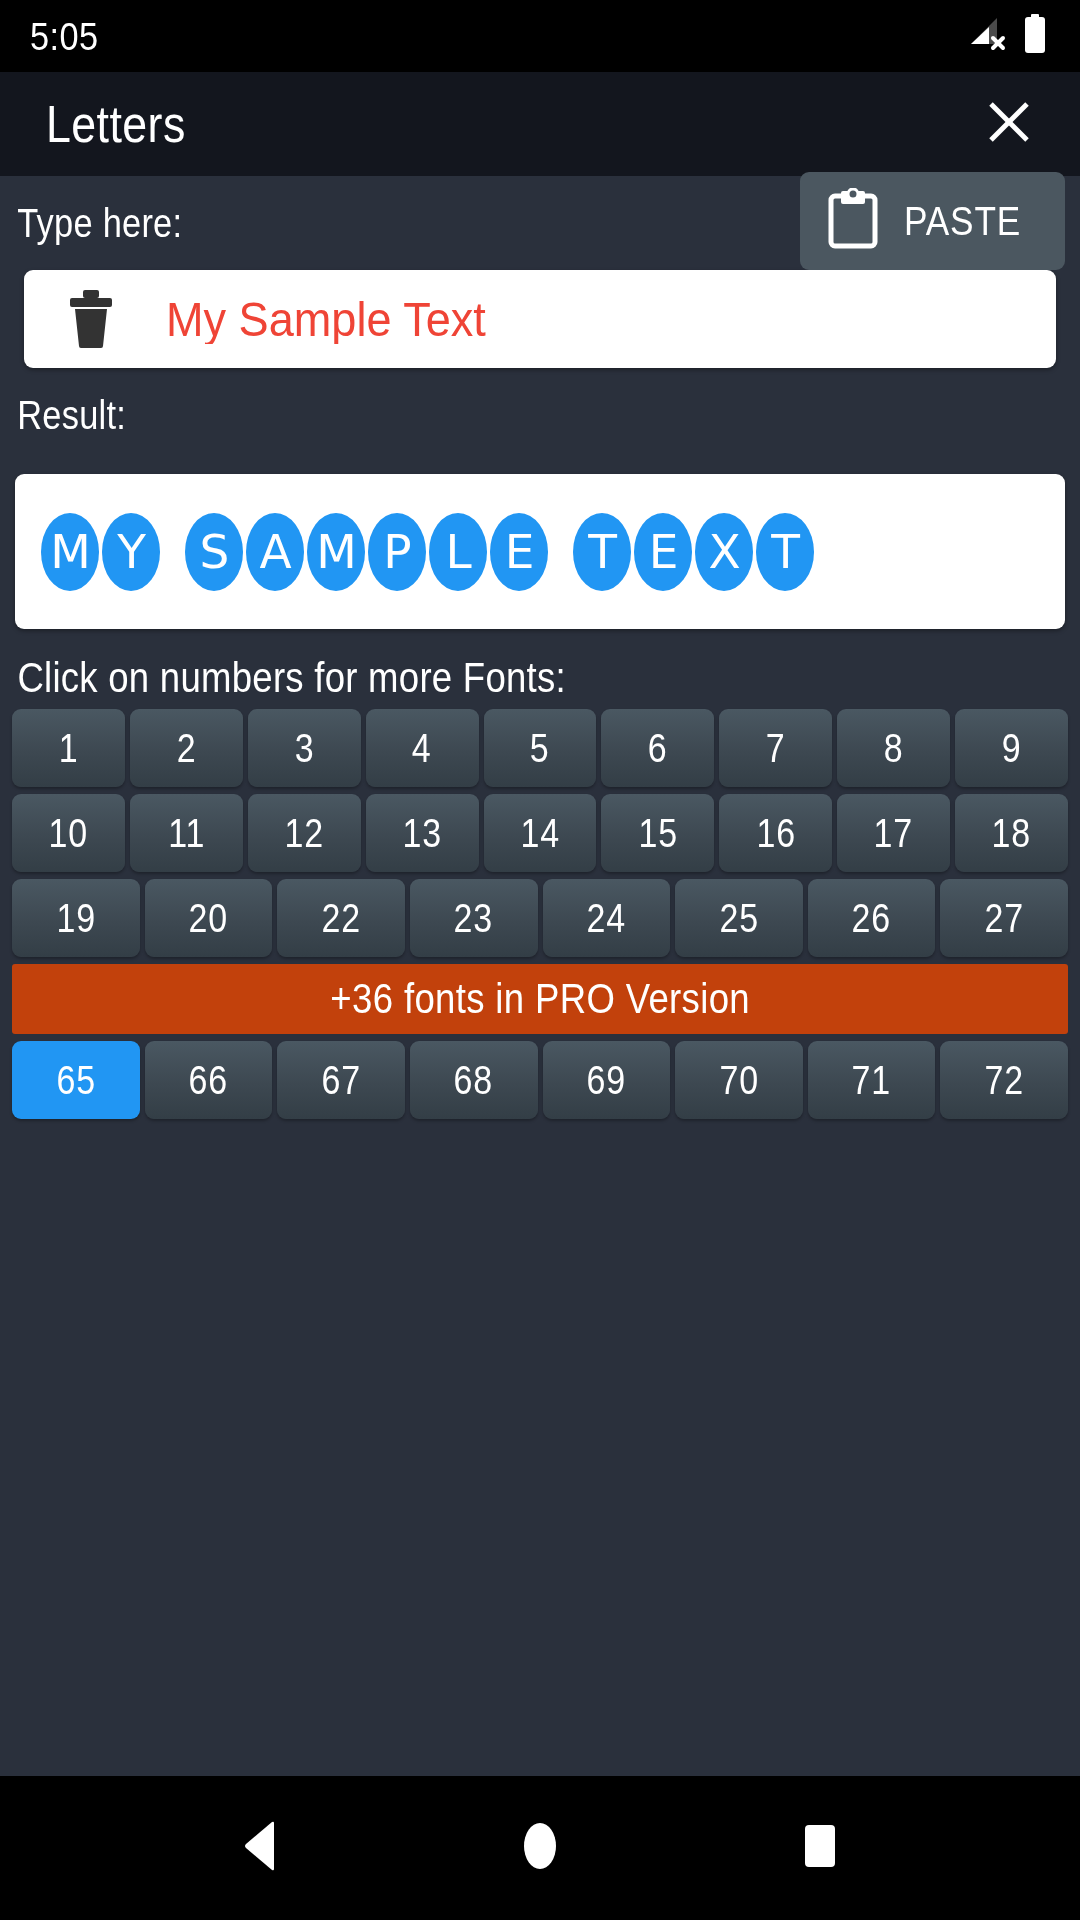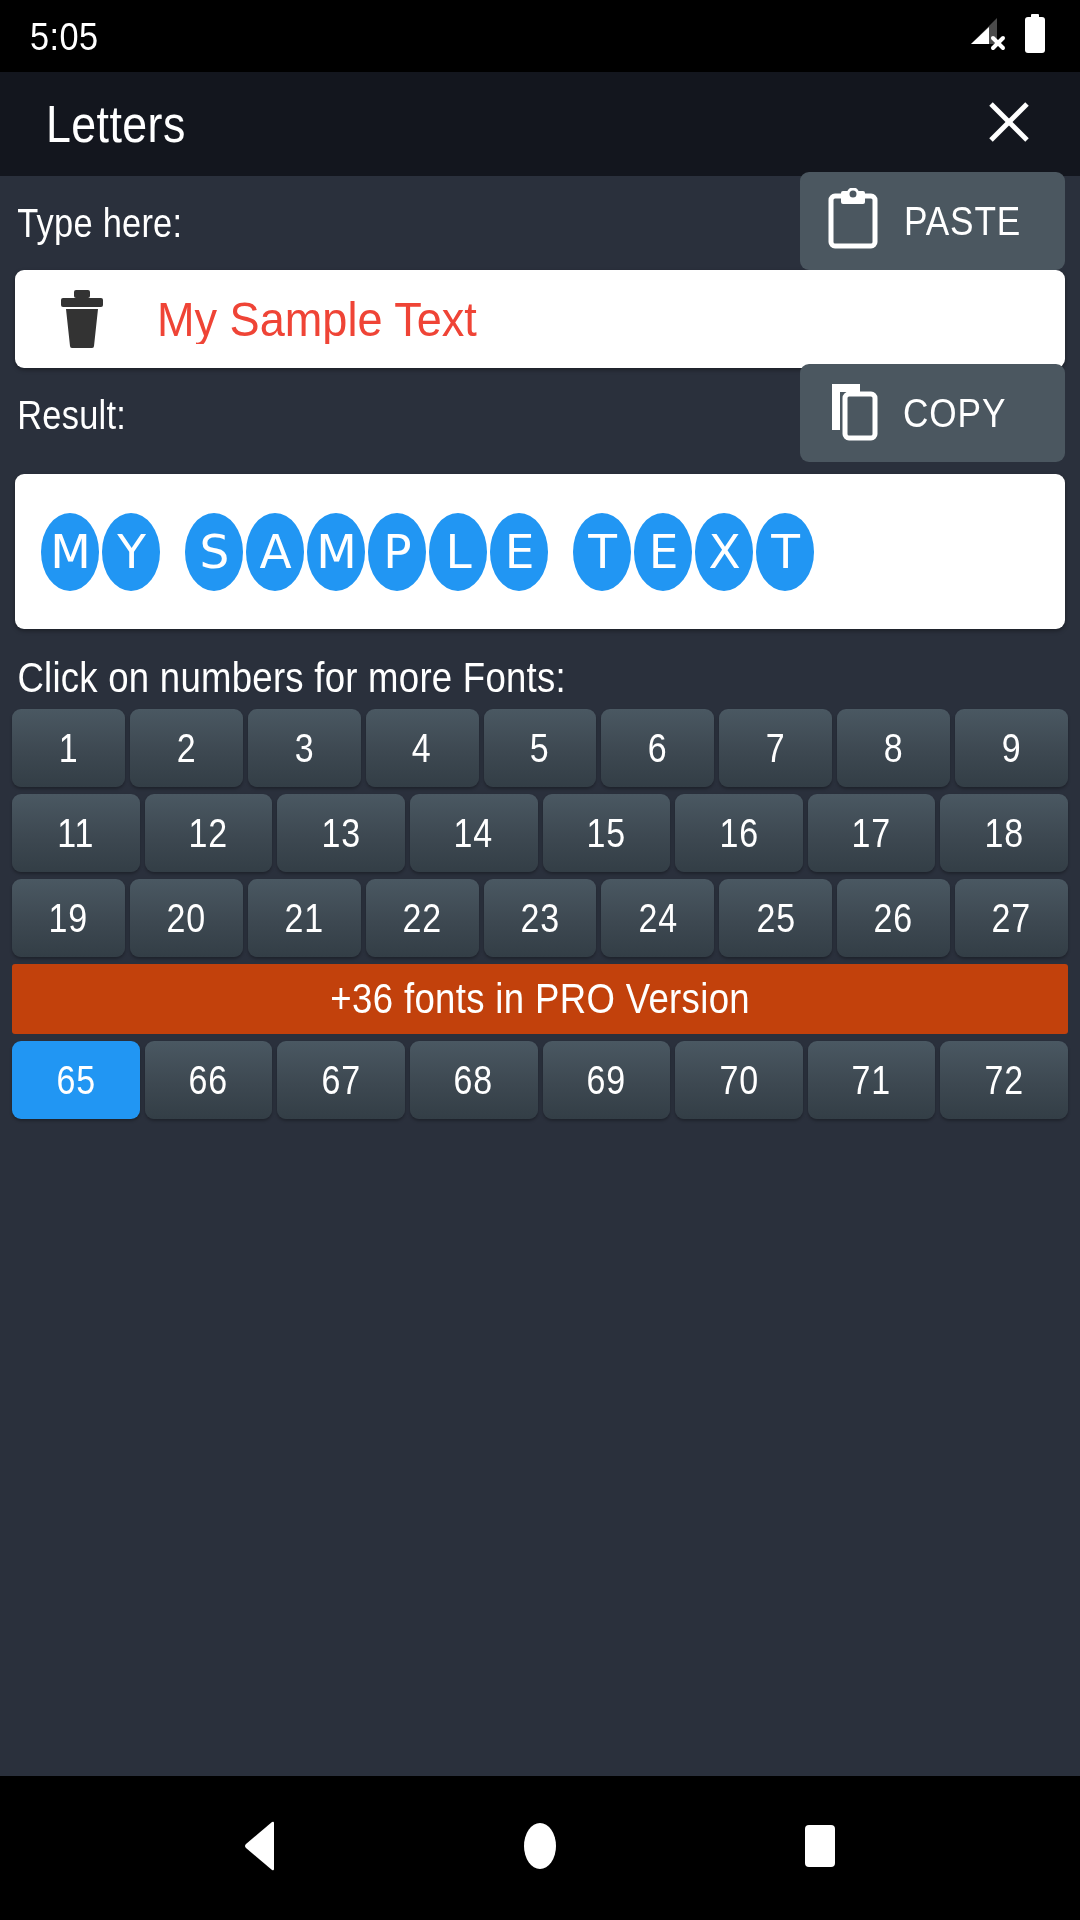--- a/index.html
+++ b/index.html
@@ -71,21 +71,21 @@
     cursor:pointer;
   }
   .action-label {
     color:#FFFFFF; font-size:40px; font-weight:400; line-height:1;
     transform:scaleX(0.88); transform-origin:center;
     letter-spacing:1px;
   }
 
   
   .input-panel {
-    margin:0 15px; flex:0 0 98px; height:98px;
+    margin:0 24px; flex:0 0 98px; height:98px;
     background:#FFFFFF; border-radius:9px;
     display:flex; align-items:center; padding-left:38px;
     box-shadow:0 2px 4px rgba(0,0,0,.35);
   }
   .trash-icon { width:58px; height:62px; flex:0 0 58px; cursor:pointer; }
   .input-text {
     margin-left:46px;
     color:#EF4436; font-size:49px; font-weight:400; line-height:1;
     transform:scaleX(0.92); transform-origin:left center;
     white-space:nowrap; overflow:hidden;
@@ -219,29 +219,20 @@
         <rect x="21" y="2" width="16" height="8" rx="2" fill="#333333"></rect>
         <rect x="8" y="10" width="42" height="9" rx="2" fill="#333333"></rect>
         <path d="M13 21 L45 21 L41 58 Q41 60 39 60 L19 60 Q17 60 17 58 Z" fill="#333333"></path>
       </svg>
     </span>
     <span class="input-text">My Sample Text</span>
   </div>
 
   <div class="label-row">
     <div class="row-label">Result:</div>
-    <div class="action-btn">
-      <span>
-        <svg width="54" height="62" viewBox="0 0 54 62">
-          <path d="M6 4 L34 4 L34 12 L14 12 L14 50 L6 50 Z" fill="#FFFFFF"></path>
-          <rect x="19" y="14" width="30" height="44" rx="4" fill="none" stroke="#FFFFFF" stroke-width="5"></rect>
-        </svg>
-      </span>
-      <span class="action-label">COPY</span>
-    </div>
   </div>
 
   <div class="result-panel">
     <span class="result-text" id="result-text"><span style="display:inline-block;width:58px;height:78px;border-radius:50%;background:#2196F3;color:#fff;text-align:center;line-height:78px;font-size:47px;margin-right:3px;vertical-align:middle;">M</span><span style="display:inline-block;width:58px;height:78px;border-radius:50%;background:#2196F3;color:#fff;text-align:center;line-height:78px;font-size:47px;margin-right:3px;vertical-align:middle;">Y</span><span style="display:inline-block;width:22px"></span><span style="display:inline-block;width:58px;height:78px;border-radius:50%;background:#2196F3;color:#fff;text-align:center;line-height:78px;font-size:47px;margin-right:3px;vertical-align:middle;">S</span><span style="display:inline-block;width:58px;height:78px;border-radius:50%;background:#2196F3;color:#fff;text-align:center;line-height:78px;font-size:47px;margin-right:3px;vertical-align:middle;">A</span><span style="display:inline-block;width:58px;height:78px;border-radius:50%;background:#2196F3;color:#fff;text-align:center;line-height:78px;font-size:47px;margin-right:3px;vertical-align:middle;">M</span><span style="display:inline-block;width:58px;height:78px;border-radius:50%;background:#2196F3;color:#fff;text-align:center;line-height:78px;font-size:47px;margin-right:3px;vertical-align:middle;">P</span><span style="display:inline-block;width:58px;height:78px;border-radius:50%;background:#2196F3;color:#fff;text-align:center;line-height:78px;font-size:47px;margin-right:3px;vertical-align:middle;">L</span><span style="display:inline-block;width:58px;height:78px;border-radius:50%;background:#2196F3;color:#fff;text-align:center;line-height:78px;font-size:47px;margin-right:3px;vertical-align:middle;">E</span><span style="display:inline-block;width:22px"></span><span style="display:inline-block;width:58px;height:78px;border-radius:50%;background:#2196F3;color:#fff;text-align:center;line-height:78px;font-size:47px;margin-right:3px;vertical-align:middle;">T</span><span style="display:inline-block;width:58px;height:78px;border-radius:50%;background:#2196F3;color:#fff;text-align:center;line-height:78px;font-size:47px;margin-right:3px;vertical-align:middle;">E</span><span style="display:inline-block;width:58px;height:78px;border-radius:50%;background:#2196F3;color:#fff;text-align:center;line-height:78px;font-size:47px;margin-right:3px;vertical-align:middle;">X</span><span style="display:inline-block;width:58px;height:78px;border-radius:50%;background:#2196F3;color:#fff;text-align:center;line-height:78px;font-size:47px;margin-right:3px;vertical-align:middle;">T</span></span>
   </div>
 
   <div class="grid-heading">Click on numbers for more Fonts:</div>
   <div id="grid-container">
       <div class="grid-row">
         <div class="font-btn">
@@ -267,20 +258,23 @@
         </div>
         <div class="font-btn">
           <span>8</span>
         </div>
         <div class="font-btn">
           <span>9</span>
         </div>
       </div>
       <div class="grid-row">
         <div class="font-btn">
+          <span>10</span>
+        </div>
+        <div class="font-btn">
           <span>11</span>
         </div>
         <div class="font-btn">
           <span>12</span>
         </div>
         <div class="font-btn">
           <span>13</span>
         </div>
         <div class="font-btn">
           <span>14</span>
@@ -297,23 +291,20 @@
         <div class="font-btn">
           <span>18</span>
         </div>
       </div>
       <div class="grid-row">
         <div class="font-btn">
           <span>19</span>
         </div>
         <div class="font-btn">
           <span>20</span>
-        </div>
-        <div class="font-btn">
-          <span>21</span>
         </div>
         <div class="font-btn">
           <span>22</span>
         </div>
         <div class="font-btn">
           <span>23</span>
         </div>
         <div class="font-btn">
           <span>24</span>
         </div>

